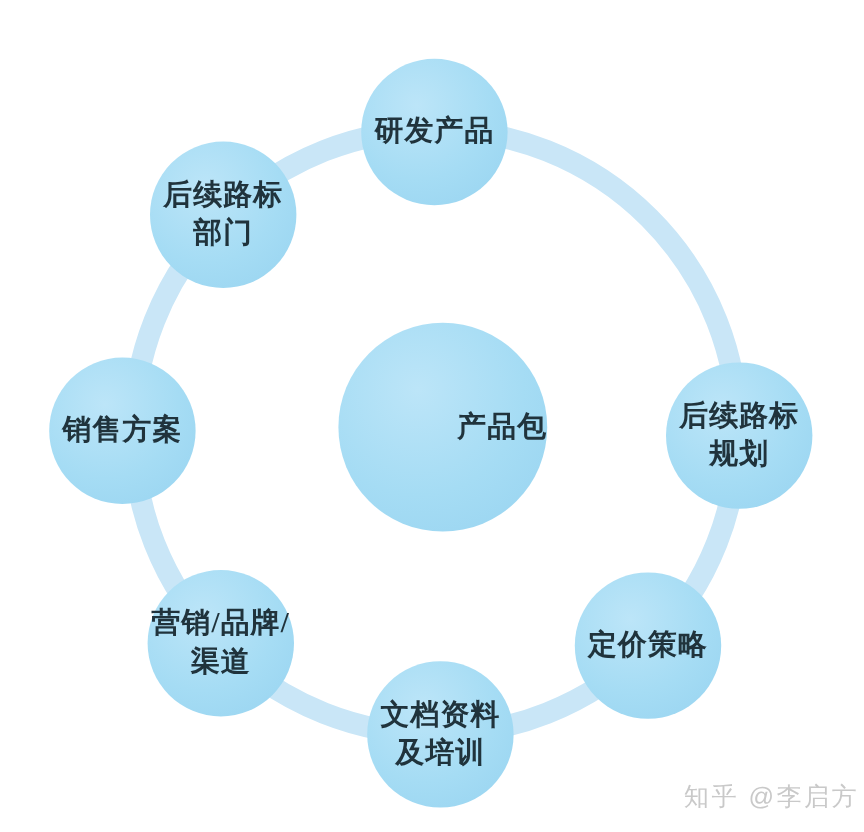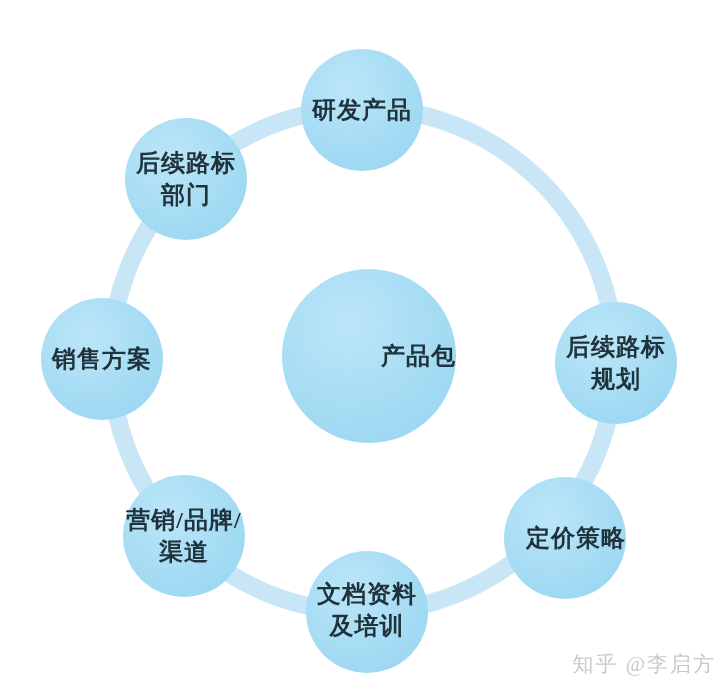--- a/index.html
+++ b/index.html
@@ -50,33 +50,33 @@
     left: 282px;
     top: 269px;
     width: 174px;
     height: 174px;
     justify-content: flex-end;
   }
   .node-center .node-label { font-size: 24px; }
   .node-top         { left: 301px; top: 49px;  }
   .node-upper-right { left: 482px; top: 120px; }
   .node-right       { left: 555px; top: 302px; align-items: center; }
-  .node-lower-right { left: 504px; top: 477px; justify-content: flex-end; }
-  .node-bottom      { left: 306px; top: 551px; font-family: Liberation Mono, monospace; }
+  .node-lower-right { left: 479px; top: 477px; }
+  .node-bottom      { left: 306px; top: 551px; }
   .node-lower-left  { left: 123px; top: 475px; }
   .node-left        { left: 41px;  top: 298px; text-align: center; }
   .node-upper-left  { left: 125px; top: 118px; }
   .watermark {
     position: absolute;
     top: 650px;
     right: 4px;
     font-size: 21px;
     letter-spacing: 2px;
     color: var(--watermark-color, #c9c9c9);
-    font-family: Liberation Serif, serif;
+    font-family: Liberation Sans, sans-serif;
   }
 </style>
 </head>
 <body>
 
 <div class="canvas">
 
   <div class="ring"></div>
 
   <div class="node node-top">

